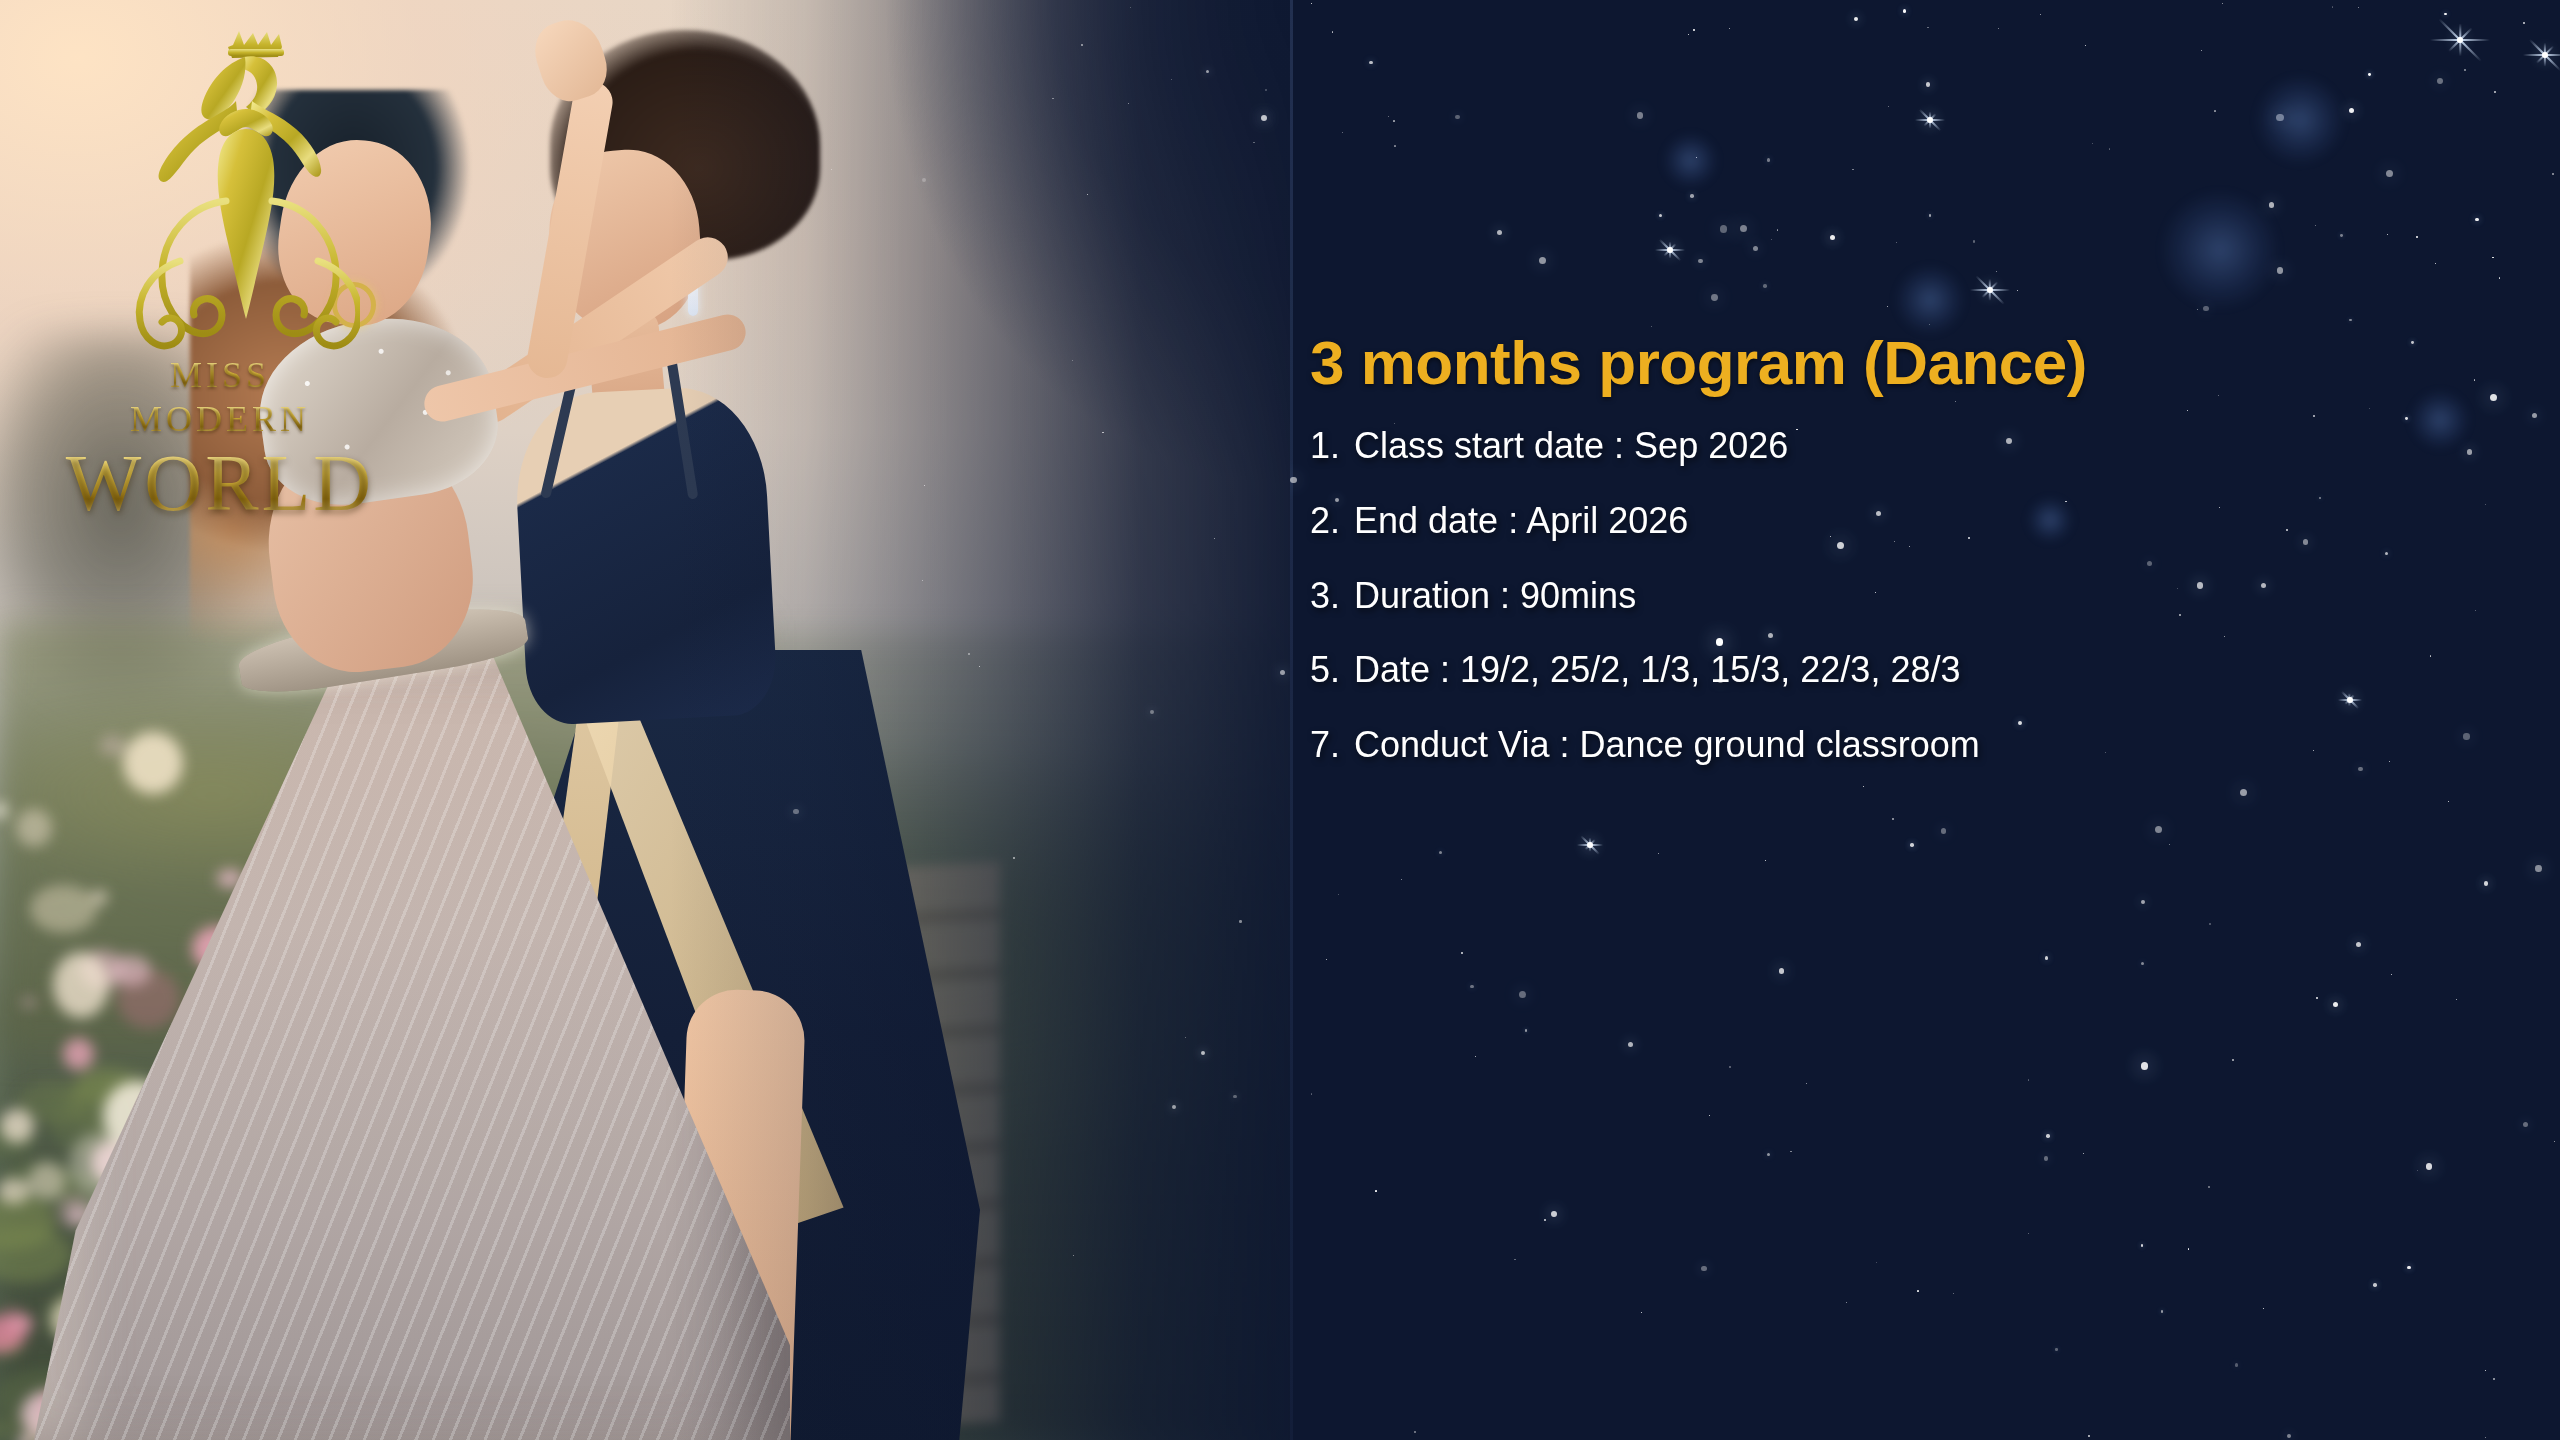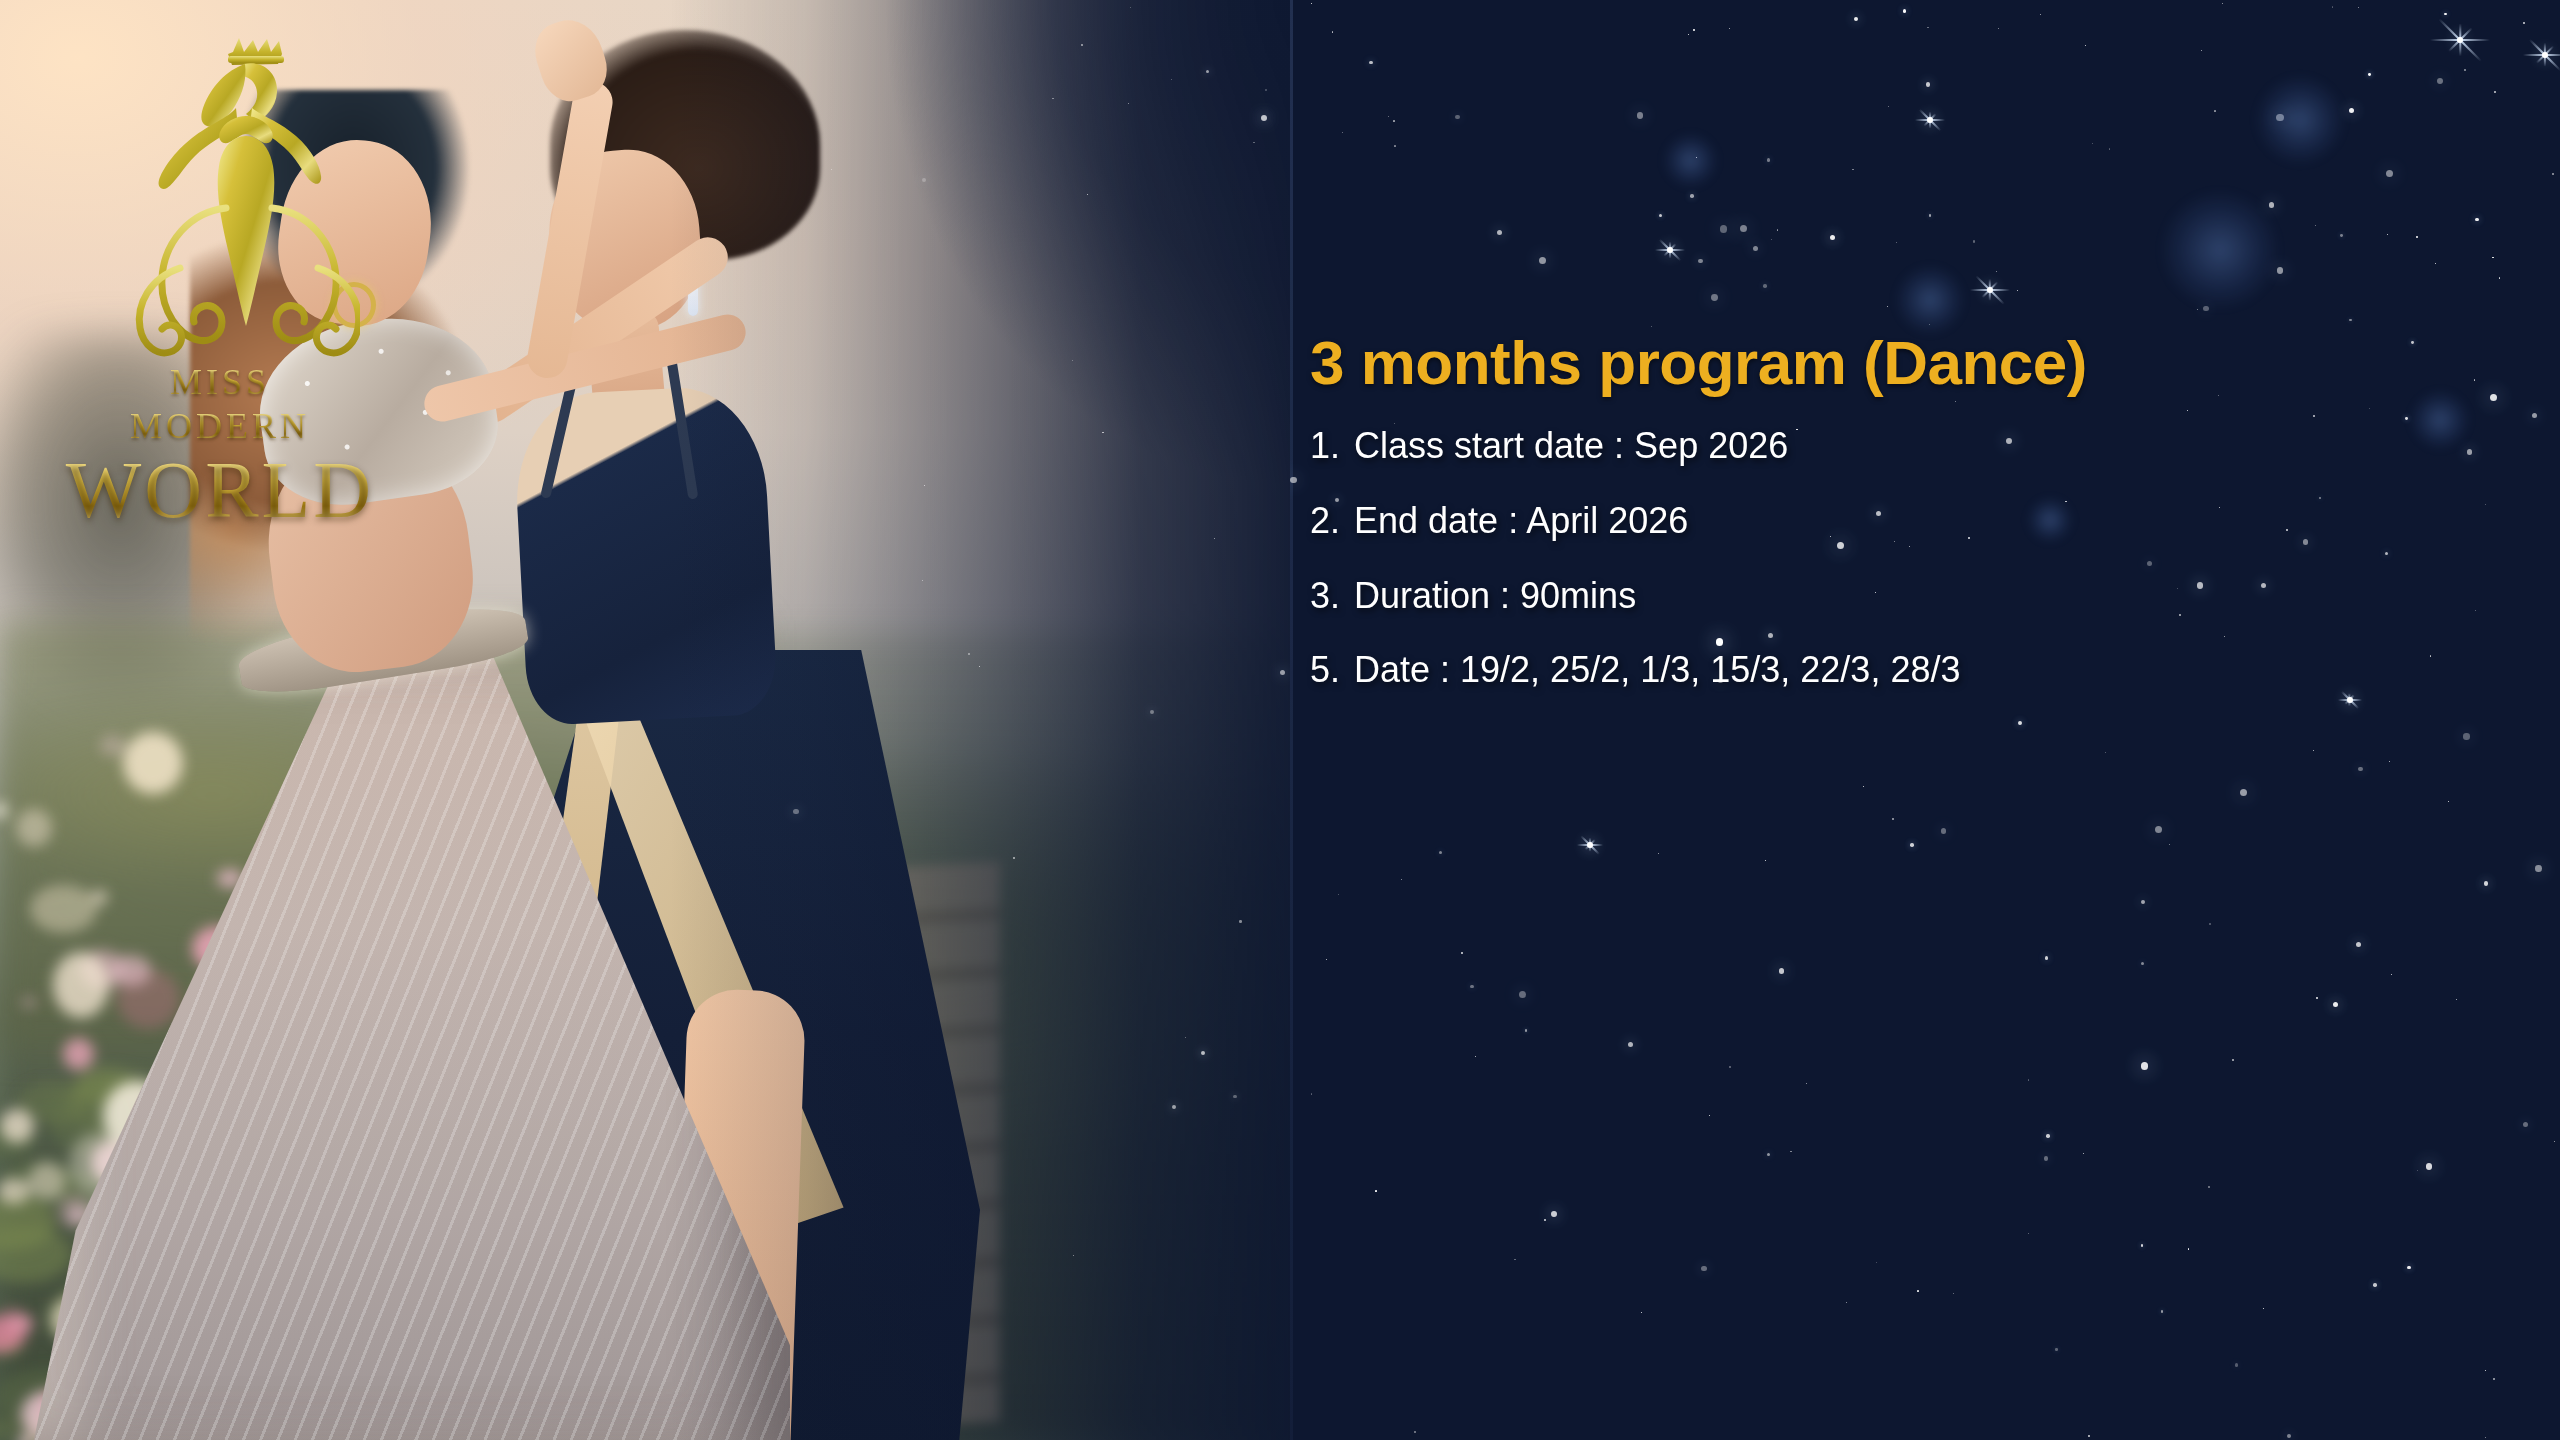--- a/index.html
+++ b/index.html
@@ -387,21 +387,21 @@
     line-height: 1.3;
     margin: 0 0 28px 0;
     white-space: nowrap;
     text-shadow: 2px 3px 6px rgba(0,0,0,0.6);
   }
   #program-list li .num { display: inline-block; min-width: 44px; }
 
   
   #logo {
     position: absolute;
-    left: 60px; top: 12px;
+    left: 60px; top: 5px;
     width: 300px; height: 560px;
     pointer-events: none;
   }
   #logo-mark { position: absolute; left: 0; top: 0; width: 300px; height: 360px; }
   #logo-words {
     position: absolute;
     left: 0; top: 352px;
     width: 320px;
     text-align: center;
     font-family: "Liberation Serif", serif;
@@ -912,20 +912,21 @@
       </div>
   </div>
 
   <div id="content">
     <h1 id="program-title">3 months program (Dance)</h1>
     <ol id="program-list">
         <li><span class="num">1.</span><span>Class start date : Sep 2026</span></li>
         <li><span class="num">2.</span><span>End date : April 2026</span></li>
         <li><span class="num">3.</span><span>Duration : 90mins</span></li>
         <li><span class="num">5.</span><span>Date : 19/2, 25/2, 1/3, 15/3, 22/3, 28/3</span></li>
+        <li><span class="num">7.</span><span>Conduct Via : Dance ground classroom</span></li>
       </ol>
   </div>
 
   <div id="logo">
     <svg id="logo-mark" viewBox="0 0 300 360">
       <defs>
         <linearGradient id="gold" x1="0" y1="0" x2="1" y2="1">
           <stop offset="0%" stop-color="#f3ec95"></stop>
           <stop offset="25%" stop-color="#d6c03a"></stop>
           <stop offset="55%" stop-color="#b8a824"></stop>

